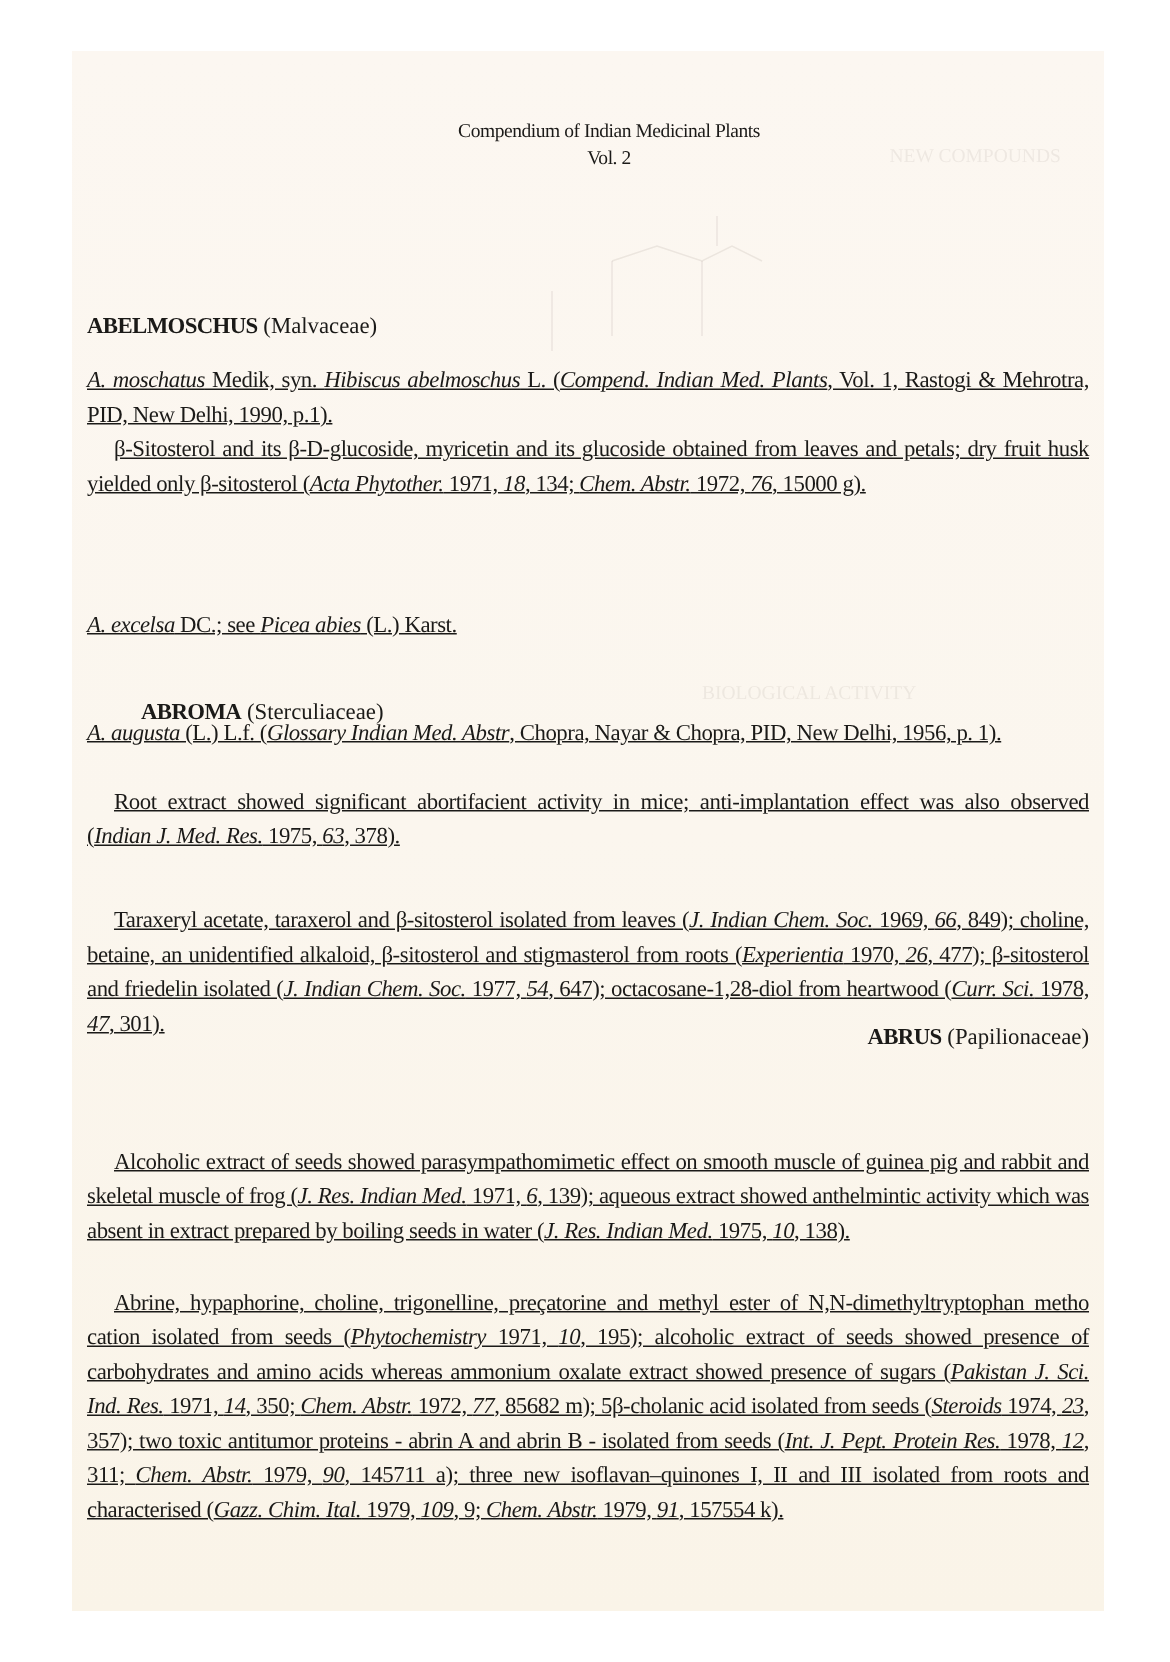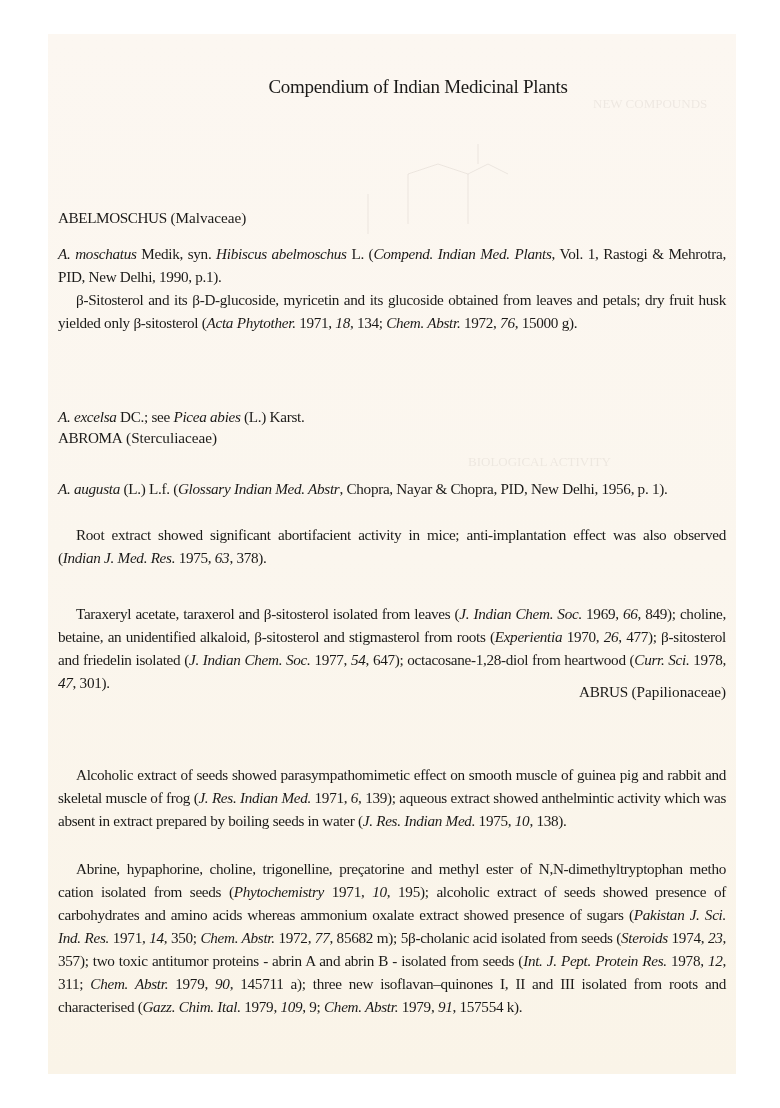--- a/index.html
+++ b/index.html
@@ -24,44 +24,45 @@
       background: linear-gradient(180deg, #fcf7f1 0%, #fbf6ee 50%, #faf4e8 100%);
     }
     .ghost {
       position: absolute;
       color: rgba(120,110,100,0.10);
       font-size: 13px;
       white-space: nowrap;
     }
     .header {
       position: absolute;
-      left: 12px;
+      left: 0;
       width: 716px;
       text-align: center;
-      font-size: 19px;
+      font-size: 13px;
       line-height: 18px;
       top: 44px;
       letter-spacing: -0.3px;
     }
     .genus {
       position: absolute;
       left: 10px;
       width: 668px;
       font-size: 15.2px;
       line-height: 23px;
     }
-    .genus b { font-weight: normal; letter-spacing: -0.4px; }
+    .genus b { font-weight: bold; letter-spacing: -0.4px; }
     .para {
       position: absolute;
       left: 10px;
       width: 668px;
       font-size: 15.2px;
       line-height: 23px;
       text-align: justify;
       letter-spacing: -0.3px;
+      text-decoration: underline;
     }
     .indent { text-indent: 18px; }
     i { font-style: italic; }
   </style>
 </head>
 <body>
 
 <div class="page">
 
   <div class="ghost" style="left:545px; top:62px;">NEW COMPOUNDS</div>
@@ -71,38 +72,39 @@
       <line x1="130" y1="10" x2="130" y2="30"></line>
       <polyline points="60,40 90,30 120,40 140,30 160,40"></polyline>
       <line x1="60" y1="40" x2="60" y2="90"></line>
       <line x1="120" y1="40" x2="120" y2="90"></line>
       <line x1="20" y1="60" x2="20" y2="100"></line>
     </g>
   </svg>
 
   <div class="header">
     <div>Compendium of Indian Medicinal Plants</div>
+    <div>Vol. 2</div>
   </div>
 
   <div class="genus" style="top:172px;">
     <b>ABELMOSCHUS</b>
     <span>(Malvaceae)</span>
   </div>
   <div class="para" style="top:208px;">
     <i>A. moschatus</i><span> Medik,  syn. </span><i>Hibiscus abelmoschus</i><span> L. (</span><i>Compend. Indian Med. Plants</i><span>, Vol. 1, Rastogi &amp; Mehrotra, PID, New Delhi, 1990, p.1).</span>
   </div>
   <div class="para indent" style="top:254px;">
     <span>β-Sitosterol and its β-D-glucoside, myricetin and its glucoside obtained from leaves and petals; dry fruit husk yielded only β-sitosterol (</span><i>Acta Phytother.</i><span> 1971, </span><i>18</i><span>, 134; </span><i>Chem. Abstr.</i><span> 1972, </span><i>76</i><span>, 15000 g).</span>
   </div>
 
   <div class="para" style="top:371px;">
     <i>A. excelsa</i><span> DC.; see </span><i>Picea abies</i><span> (L.) Karst.</span>
   </div>
 
-  <div class="genus" style="top:392px;">
+  <div class="genus" style="top:429px;margin-left:36px;">
     <b>ABROMA</b>
     <span>(Sterculiaceae)</span>
   </div>
   <div class="para" style="top:443px;">
     <i>A. augusta</i><span> (L.) L.f. (</span><i>Glossary Indian Med. Abstr</i><span>, Chopra, Nayar &amp; Chopra, PID, New Delhi, 1956, p. 1).</span>
   </div>
   <div class="para indent" style="top:489px;">
     <span>Root extract showed significant abortifacient activity in mice; anti-implantation effect was also observed (</span><i>Indian J. Med. Res.</i><span> 1975, </span><i>63</i><span>, 378).</span>
   </div>
   <div class="para indent" style="top:539px;margin-top:29px;">

